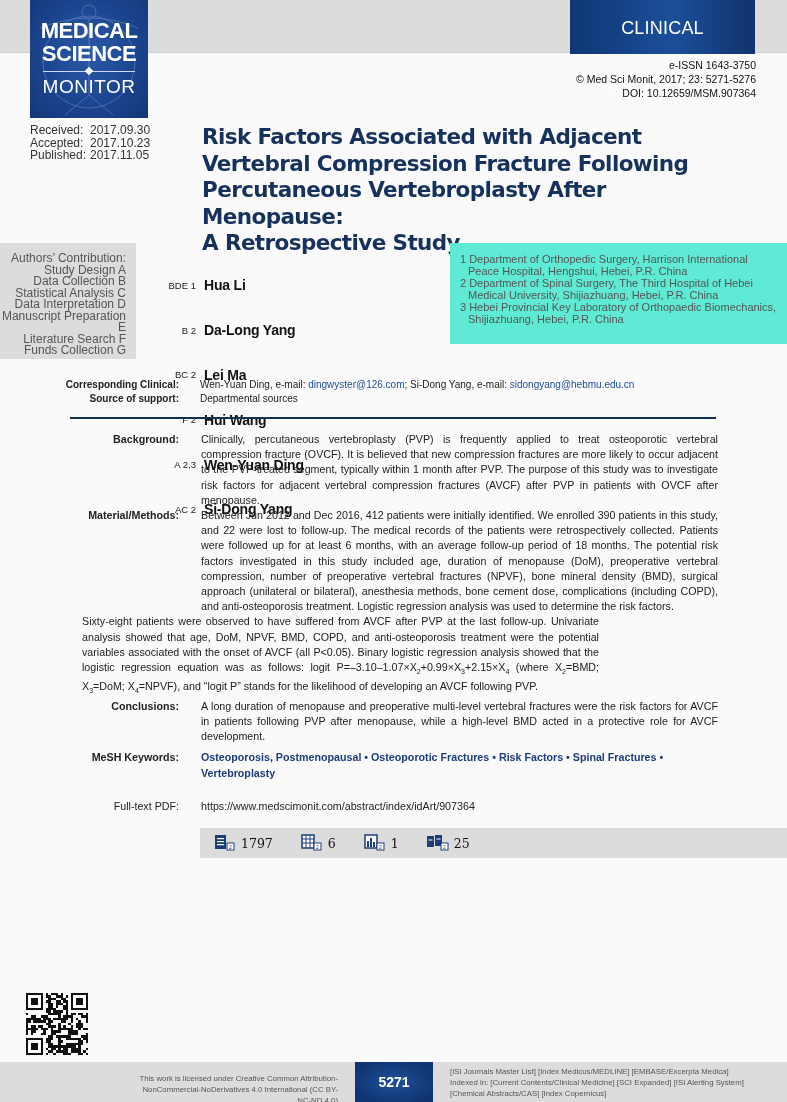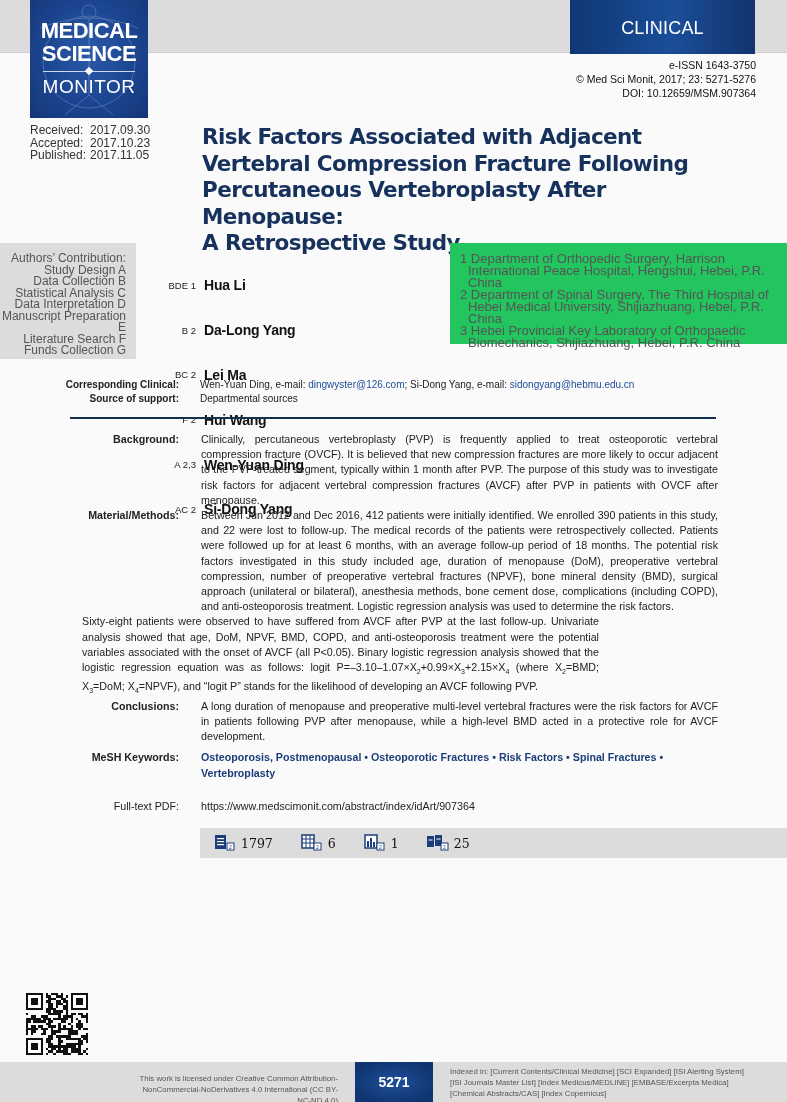--- a/index.html
+++ b/index.html
@@ -18,21 +18,21 @@
     .issn { right: 31px; top: 58px; text-align: right; font-size: 10.5px; line-height: 14px; color: #111; }
     .dates { left: 30px; top: 124px; font-size: 12px; line-height: 12.5px; color: #333; }
     .dates .row { display: flex; }
     .dates .k { width: 52px; text-align: right; margin-right: 8px; }
     .title { left: 202px; top: 124px; width: 540px; font: bold 21.5px/26.5px "DejaVu Sans", sans-serif; color: #16325c; letter-spacing: -0.6px; }
     .contrib-box { left: 0; top: 243px; width: 136px; height: 116px; background: #dcdcdc; padding: 10px 10px 0 0; text-align: right; font-size: 12px; line-height: 11.5px; color: #555; }
     .authors { left: 150px; top: 249px; width: 260px; }
     .author { display: flex; align-items: center; height: 16.8px; margin-top: 28px; }
     .author .role { width: 46px; text-align: right; font-size: 9.5px; color: #222; margin-right: 8px; }
     .author .name { font: bold 14px/16px "Liberation Sans", sans-serif; color: #111; letter-spacing: -0.2px; }
-    .affil-box { left: 450px; top: 243px; width: 337px; height: 101px; background: #22c55e; padding: 10px 10px 0 10px; font-size: 13px; line-height: 12px; color: #555; }
+    .affil-box { left: 450px; top: 243px; width: 337px; height: 101px; background: #5eead4; padding: 10px 10px 0 10px; font-size: 11px; line-height: 12px; color: #555; }
     .affil-box .aff { padding-left: 8px; text-indent: -8px; }
     .corr { left: 60px; top: 378px; font-size: 10px; line-height: 13.5px; }
     .corr .row { display: flex; }
     .corr .k { width: 119px; text-align: right; font-weight: bold; color: #222; }
     .corr .v { margin-left: 21px; color: #222; }
     .corr a { color: #1e4c99; text-decoration: none; }
     .rule { left: 70px; top: 417px; width: 646px; height: 2px; background: #12304f; }
     .abstract { left: 60px; top: 432px; width: 660px; font-size: 10.7px; line-height: 15.2px; color: #222; }
     .abstract .sec { display: flex; }
     .abstract .k { width: 119px; flex: none; text-align: right; font-weight: bold; }
@@ -494,16 +494,16 @@
     <rect x="2" y="20" width="3" height="3" fill="#111"></rect>
   </svg>
 
 <div class="abs footer"></div>
 <div class="abs license">
   <div>This work is licensed under Creative Common Attribution-</div>
   <div>NonCommercial-NoDerivatives 4.0 International (CC BY-NC-ND 4.0)</div>
 </div>
 <div class="abs pagenum">5271</div>
 <div class="abs indexed">
+  <div>[ISI Journals Master List]  [Index Medicus/MEDLINE]  [EMBASE/Excerpta Medica]</div>
   <div>Indexed in:  [Current Contents/Clinical Medicine]  [SCI Expanded]  [ISI Alerting System]</div>
-  <div>[ISI Journals Master List]  [Index Medicus/MEDLINE]  [EMBASE/Excerpta Medica]</div>
   <div>[Chemical Abstracts/CAS]  [Index Copernicus]</div>
 </div>
 
 </body></html>

